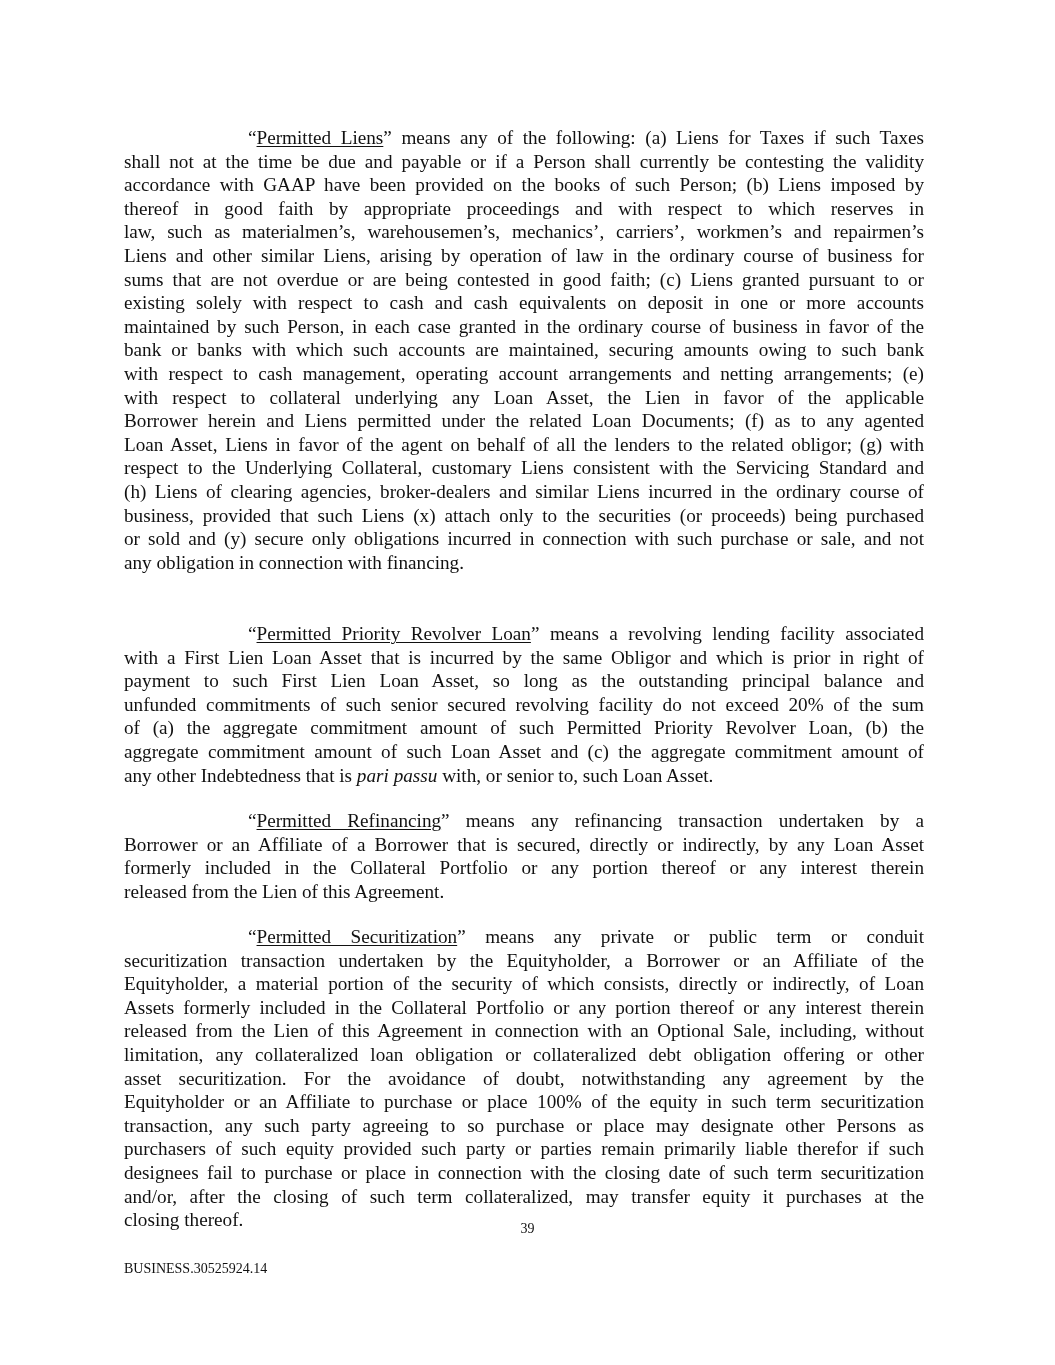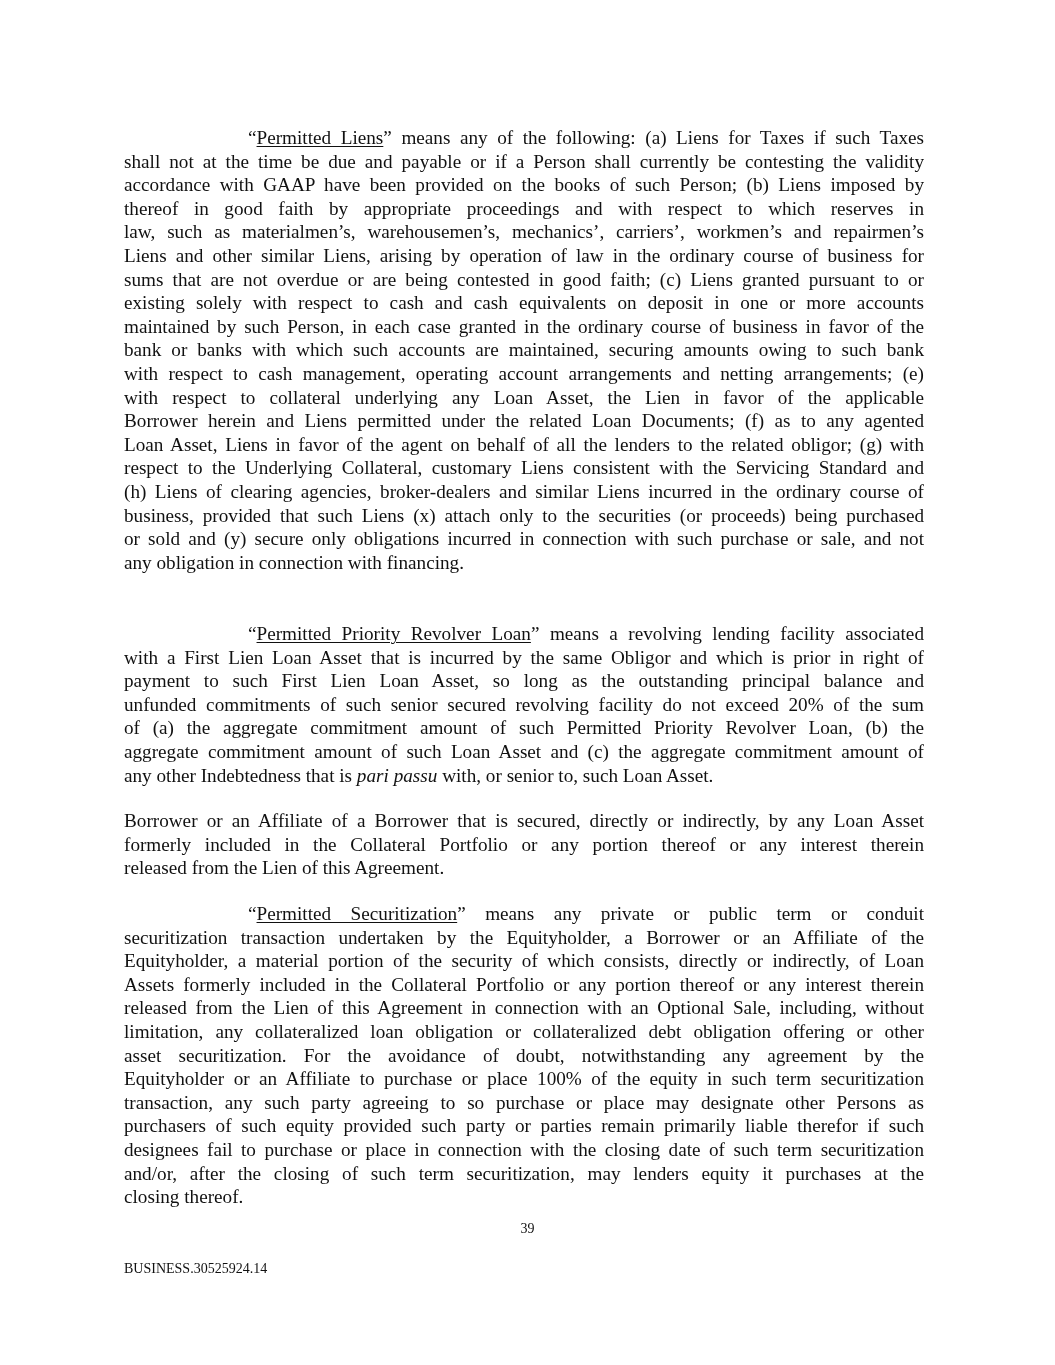--- a/index.html
+++ b/index.html
@@ -52,36 +52,37 @@
     <span class="line indent"><span class="in"><span>“</span><span class="u">Permitted Priority Revolver Loan</span><span>” means a revolving lending facility associated</span></span></span>
     <span class="line"><span class="in">with a First Lien Loan Asset that is incurred by the same Obligor and which is prior in right of</span></span>
     <span class="line"><span class="in">payment to such First Lien Loan Asset, so long as the outstanding principal balance and</span></span>
     <span class="line"><span class="in">unfunded commitments of such senior secured revolving facility do not exceed 20% of the sum</span></span>
     <span class="line"><span class="in">of (a) the aggregate commitment amount of such Permitted Priority Revolver Loan, (b) the</span></span>
     <span class="line"><span class="in">aggregate commitment amount of such Loan Asset and (c) the aggregate commitment amount of</span></span>
     <span class="line last"><span class="in"><span>any other Indebtedness that is </span><span class="i">pari passu</span><span> with, or senior to, such Loan Asset.</span></span></span>
   </div>
 
   <div class="para" style="top:809px">
+    <span class="line indent"><span class="in"><span>“</span><span class="u">Permitted Refinancing</span><span>” means any refinancing transaction undertaken by a</span></span></span>
     <span class="line"><span class="in">Borrower or an Affiliate of a Borrower that is secured, directly or indirectly, by any Loan Asset</span></span>
     <span class="line"><span class="in">formerly included in the Collateral Portfolio or any portion thereof or any interest therein</span></span>
     <span class="line last"><span class="in">released from the Lien of this Agreement.</span></span>
   </div>
 
-  <div class="para" style="top:902px">
+  <div class="para" style="top:925px">
     <span class="line indent"><span class="in"><span>“</span><span class="u">Permitted Securitization</span><span>” means any private or public term or conduit</span></span></span>
     <span class="line"><span class="in">securitization transaction undertaken by the Equityholder, a Borrower or an Affiliate of the</span></span>
     <span class="line"><span class="in">Equityholder, a material portion of the security of which consists, directly or indirectly, of Loan</span></span>
     <span class="line"><span class="in">Assets formerly included in the Collateral Portfolio or any portion thereof or any interest therein</span></span>
     <span class="line"><span class="in">released from the Lien of this Agreement in connection with an Optional Sale, including, without</span></span>
     <span class="line"><span class="in">limitation, any collateralized loan obligation or collateralized debt obligation offering or other</span></span>
     <span class="line"><span class="in">asset securitization. For the avoidance of doubt, notwithstanding any agreement by the</span></span>
     <span class="line"><span class="in">Equityholder or an Affiliate to purchase or place 100% of the equity in such term securitization</span></span>
     <span class="line"><span class="in">transaction, any such party agreeing to so purchase or place may designate other Persons as</span></span>
     <span class="line"><span class="in">purchasers of such equity provided such party or parties remain primarily liable therefor if such</span></span>
     <span class="line"><span class="in">designees fail to purchase or place in connection with the closing date of such term securitization</span></span>
-    <span class="line"><span class="in">and/or, after the closing of such term securitization, may lenders equity it purchases at the</span></span>
+    <span class="line"><span class="in">and/or, after the closing of such term collateralized, may transfer equity it purchases at the</span></span>
     <span class="line last"><span class="in">closing thereof.</span></span>
   </div>
 
   <div class="pageno">39</div>
   <div class="docid">BUSINESS.30525924.14</div>
 </div>
 
 </body></html>

